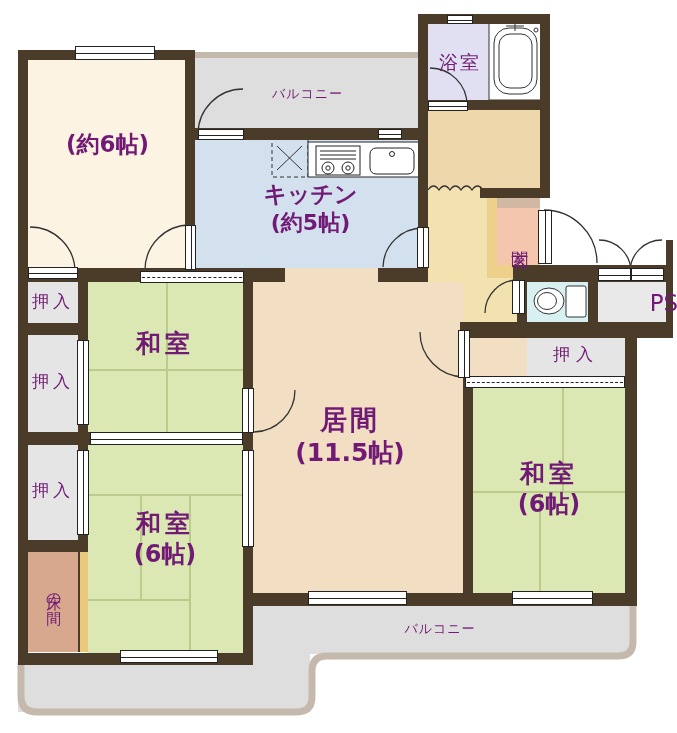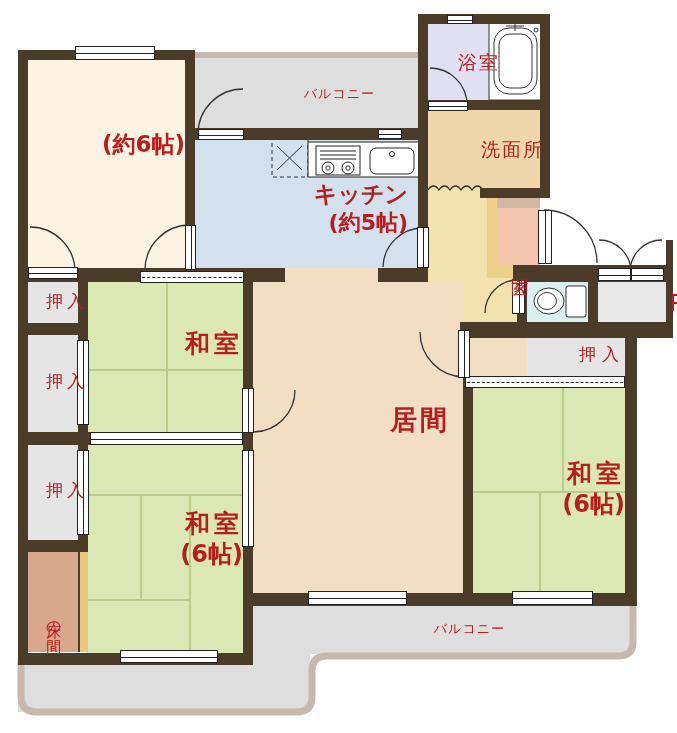--- a/index.html
+++ b/index.html
@@ -5,21 +5,21 @@
   html,body{margin:0;padding:0;background:#fff;}
   body{font-family:"DejaVu Sans","Liberation Sans",sans-serif;}
   .plan{position:relative;width:677px;height:733px;background:#ffffff;overflow:hidden;}
   .room{position:absolute;z-index:1;}
   .svg-layer{position:absolute;left:0;top:0;z-index:2;pointer-events:none;}
   .wall{position:absolute;background:#4b3b29;z-index:3;}
   .sym{position:absolute;background:#fff;border:1px solid #222;z-index:4;box-sizing:border-box;}
   .sym.h::after{content:"";position:absolute;left:0;right:0;top:50%;border-top:1px solid #222;}
   .sym.hd::after{content:"";position:absolute;left:1px;right:1px;top:50%;border-top:1px dashed #222;}
   .sym.v::after{content:"";position:absolute;top:0;bottom:0;left:50%;border-left:1px solid #222;}
-  .lbl{position:absolute;z-index:5;color:#b91c1c;text-align:right;line-height:1.25;white-space:nowrap;}
+  .lbl{position:absolute;z-index:5;color:#701a75;text-align:center;line-height:1.25;white-space:nowrap;}
   .lbl .nm{font-weight:600;}
   .lbl .sz{font-weight:600;}
   .vtext{writing-mode:vertical-rl;text-orientation:upright;}
   .balc-top{position:absolute;background:#dedede;border-top:6px solid #c4b9ac;box-sizing:border-box;z-index:1;}
   .tok-strip{position:absolute;background:#eac87c;z-index:4;}
 </style>
 </head>
 <body>
 
 <div class="plan">
@@ -172,30 +172,30 @@
     <span>バルコニー</span>
   </div>
   <div class="lbl" style="left:30px;top:130px;width:155px;">
     <div class="sz" style="font-size:23px;">(約6帖)</div>
   </div>
   <div class="lbl" style="left:213px;top:180px;width:195px;">
     <div class="nm" style="font-size:23px;">キッチン</div>
     <div class="sz" style="font-size:22px;">(約5帖)</div>
   </div>
   <div class="lbl nm" style="left:420px;top:51px;width:80px;font-size:19px;letter-spacing:2px;">浴室</div>
-  <div class="lbl nm" style="left:424px;top:138px;width:120px;font-size:19px;letter-spacing:2px;">洗面所</div>
   <div class="lbl nm vtext" style="left:509px;top:211px;font-size:17px;height:54px;">玄関</div>
   <div class="lbl nm" style="left:598px;top:289px;width:68px;font-size:23px;margin-left:32px;">PS</div>
   <div class="lbl nm" style="left:527px;top:344px;width:98px;font-size:17px;letter-spacing:6px;">押入</div>
   <div class="lbl nm" style="left:18px;top:291px;width:70px;font-size:17px;letter-spacing:4px;">押入</div>
   <div class="lbl nm" style="left:18px;top:371px;width:70px;font-size:17px;letter-spacing:4px;">押入</div>
   <div class="lbl nm" style="left:18px;top:480px;width:70px;font-size:17px;letter-spacing:4px;">押入</div>
   <div class="lbl nm vtext" style="left:44px;top:556px;font-size:15px;height:72px;">床の間</div>
   <div class="lbl" style="left:250px;top:403px;width:200px;">
     <div class="nm" style="font-size:27px;letter-spacing:3px;">居間</div>
+    <div class="sz" style="font-size:25px;">(11.5帖)</div>
   </div>
   <div class="lbl" style="left:87px;top:328px;width:156px;">
     <div class="nm" style="font-size:25px;letter-spacing:4px;">和室</div>
   </div>
   <div class="lbl" style="left:87px;top:508px;width:156px;">
     <div class="nm" style="font-size:25px;letter-spacing:4px;">和室</div>
     <div class="sz" style="font-size:24px;">(6帖)</div>
   </div>
   <div class="lbl" style="left:473px;top:458px;width:152px;">
     <div class="nm" style="font-size:25px;letter-spacing:4px;">和室</div>

